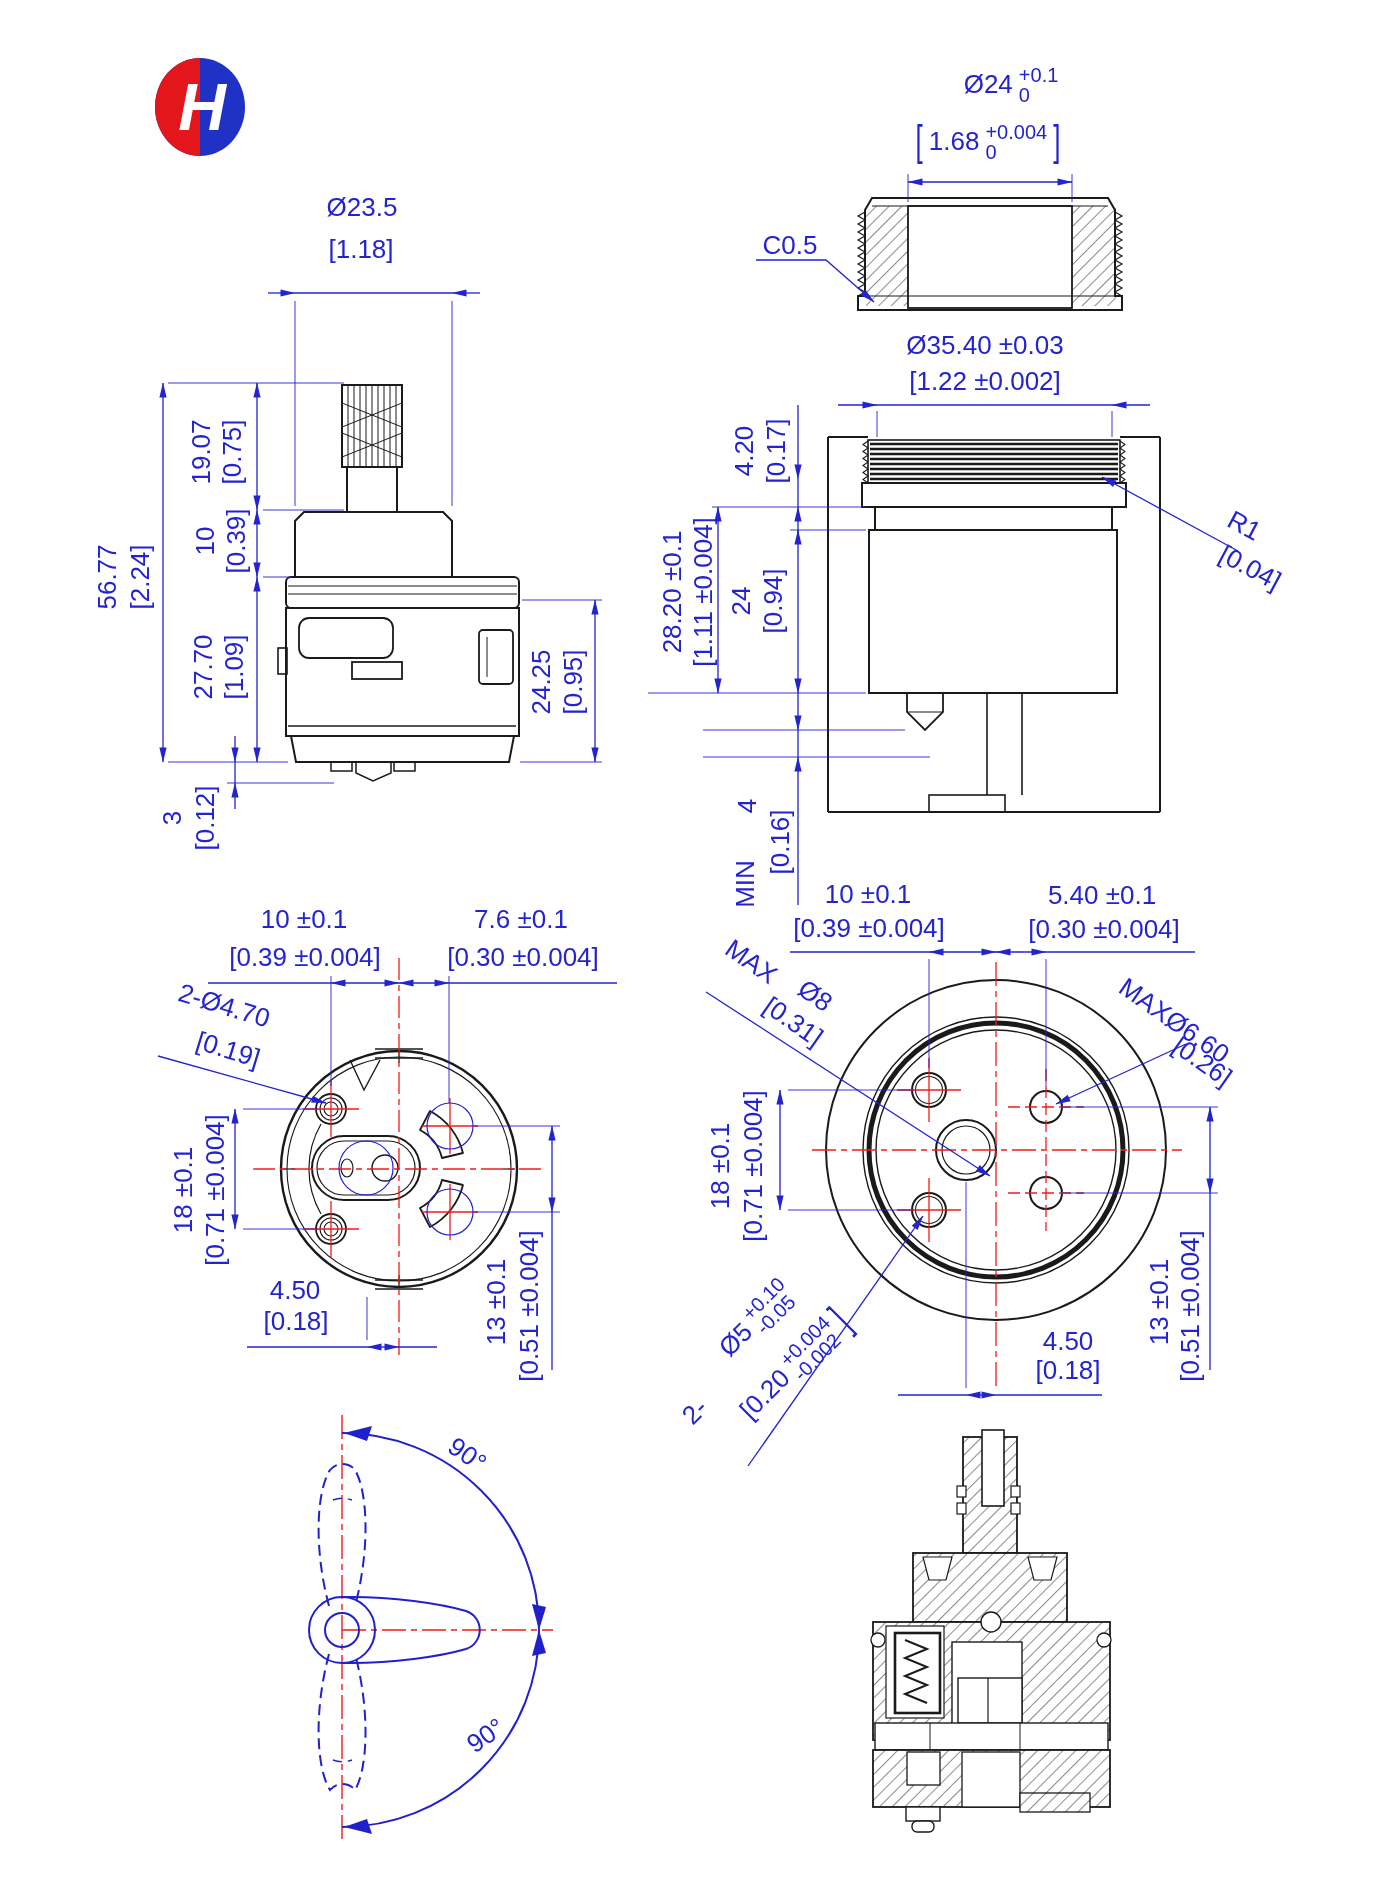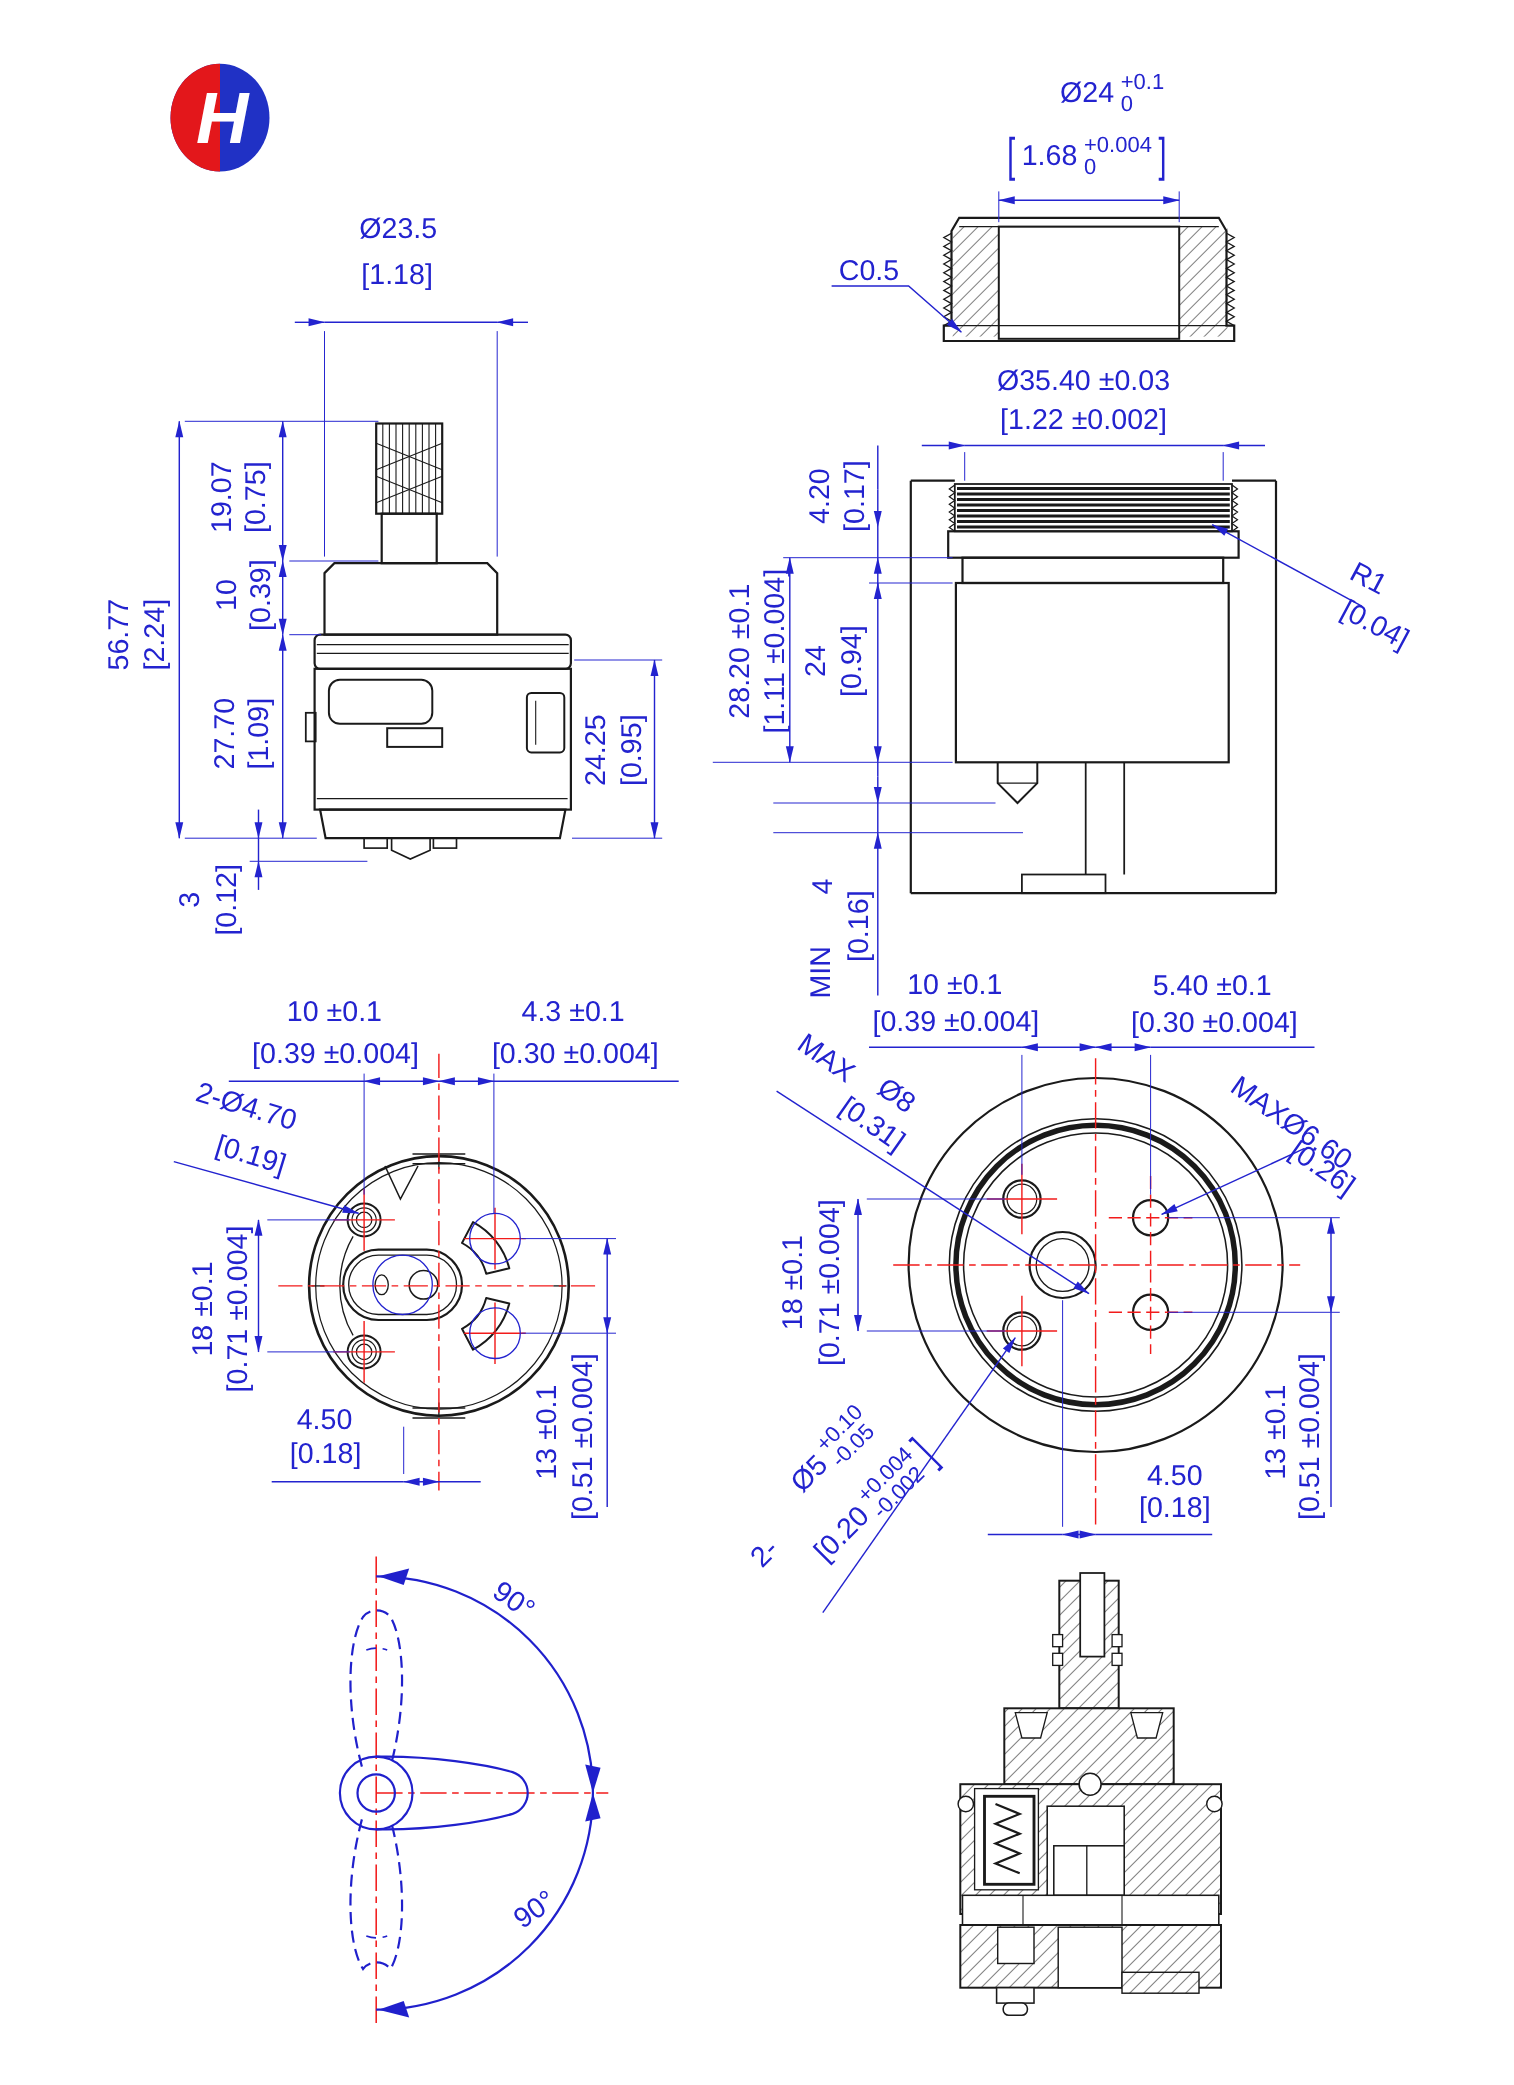--- a/index.html
+++ b/index.html
@@ -380,21 +380,21 @@
 <div class="lb r90" style="left:742px;top:601px">24</div>
 <div class="lb r90" style="left:774px;top:601px">[0.94]</div>
 <div class="lb rp28" style="left:1244px;top:526px">R1</div>
 <div class="lb rp28" style="left:1250px;top:568px">[0.04]</div>
 <div class="lb r90" style="left:748px;top:806px">4</div>
 <div class="lb r90" style="left:781px;top:842px">[0.16]</div>
 <div class="lb r90" style="left:746px;top:884px">MIN</div>
 
 <div class="lb" style="left:304px;top:920px">10 ±0.1</div>
 <div class="lb" style="left:305px;top:958px">[0.39 ±0.004]</div>
-<div class="lb" style="left:521px;top:920px">4.3 ±0.1</div>
+<div class="lb" style="left:521px;top:920px">7.6 ±0.1</div>
 <div class="lb" style="left:523px;top:958px">[0.30 ±0.004]</div>
 <div class="lb rp17" style="left:224px;top:1006px">2-Ø4.70</div>
 <div class="lb rp17" style="left:228px;top:1050px">[0.19]</div>
 <div class="lb r90" style="left:184px;top:1190px">18 ±0.1</div>
 <div class="lb r90" style="left:216px;top:1190px">[0.71 ±0.004]</div>
 <div class="lb" style="left:295px;top:1291px">4.50</div>
 <div class="lb" style="left:296px;top:1322px">[0.18]</div>
 <div class="lb r90" style="left:497px;top:1302px">13 ±0.1</div>
 <div class="lb r90" style="left:530px;top:1306px">[0.51 ±0.004]</div>
 

